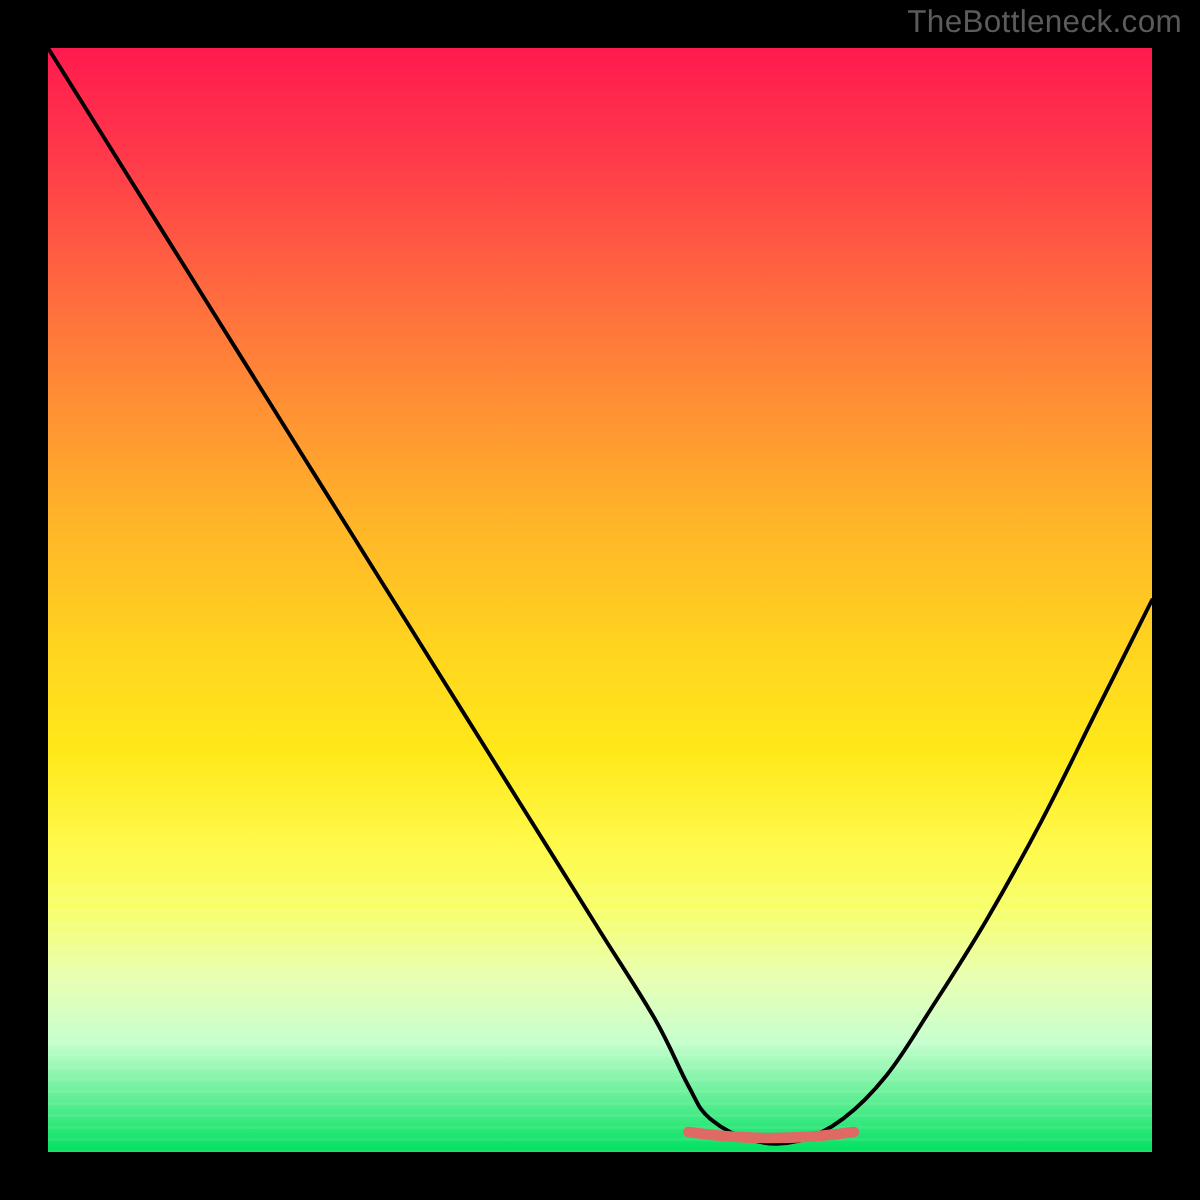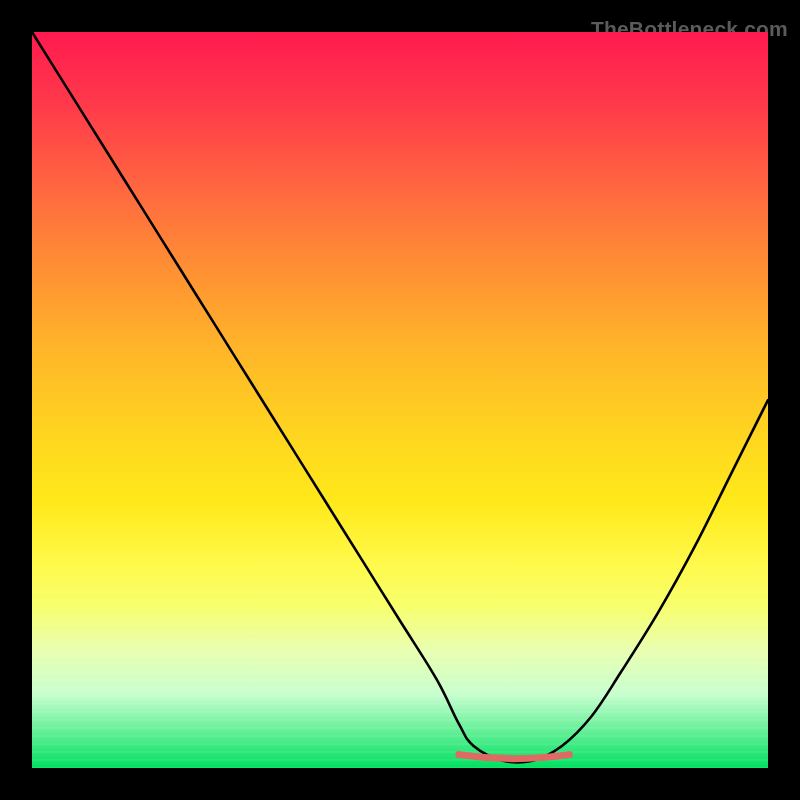--- a/index.html
+++ b/index.html
@@ -12,25 +12,25 @@
     overflow: hidden;
   }
   .frame {
     position: relative;
     width: 800px;
     height: 800px;
     background: #000;
   }
   .watermark {
     position: absolute;
-    top: 17px;
+    top: 3px;
     right: 12px;
     color: #5b5b5b;
     font-size: 21px;
-    font-weight: 700;
+    font-weight: 400;
     letter-spacing: 0.2px;
     user-select: none;
   }
   .plot-area {
     position: absolute;
     left: 32px;
     top: 32px;
     width: 736px;
     height: 736px;
     background: linear-gradient(to bottom,

